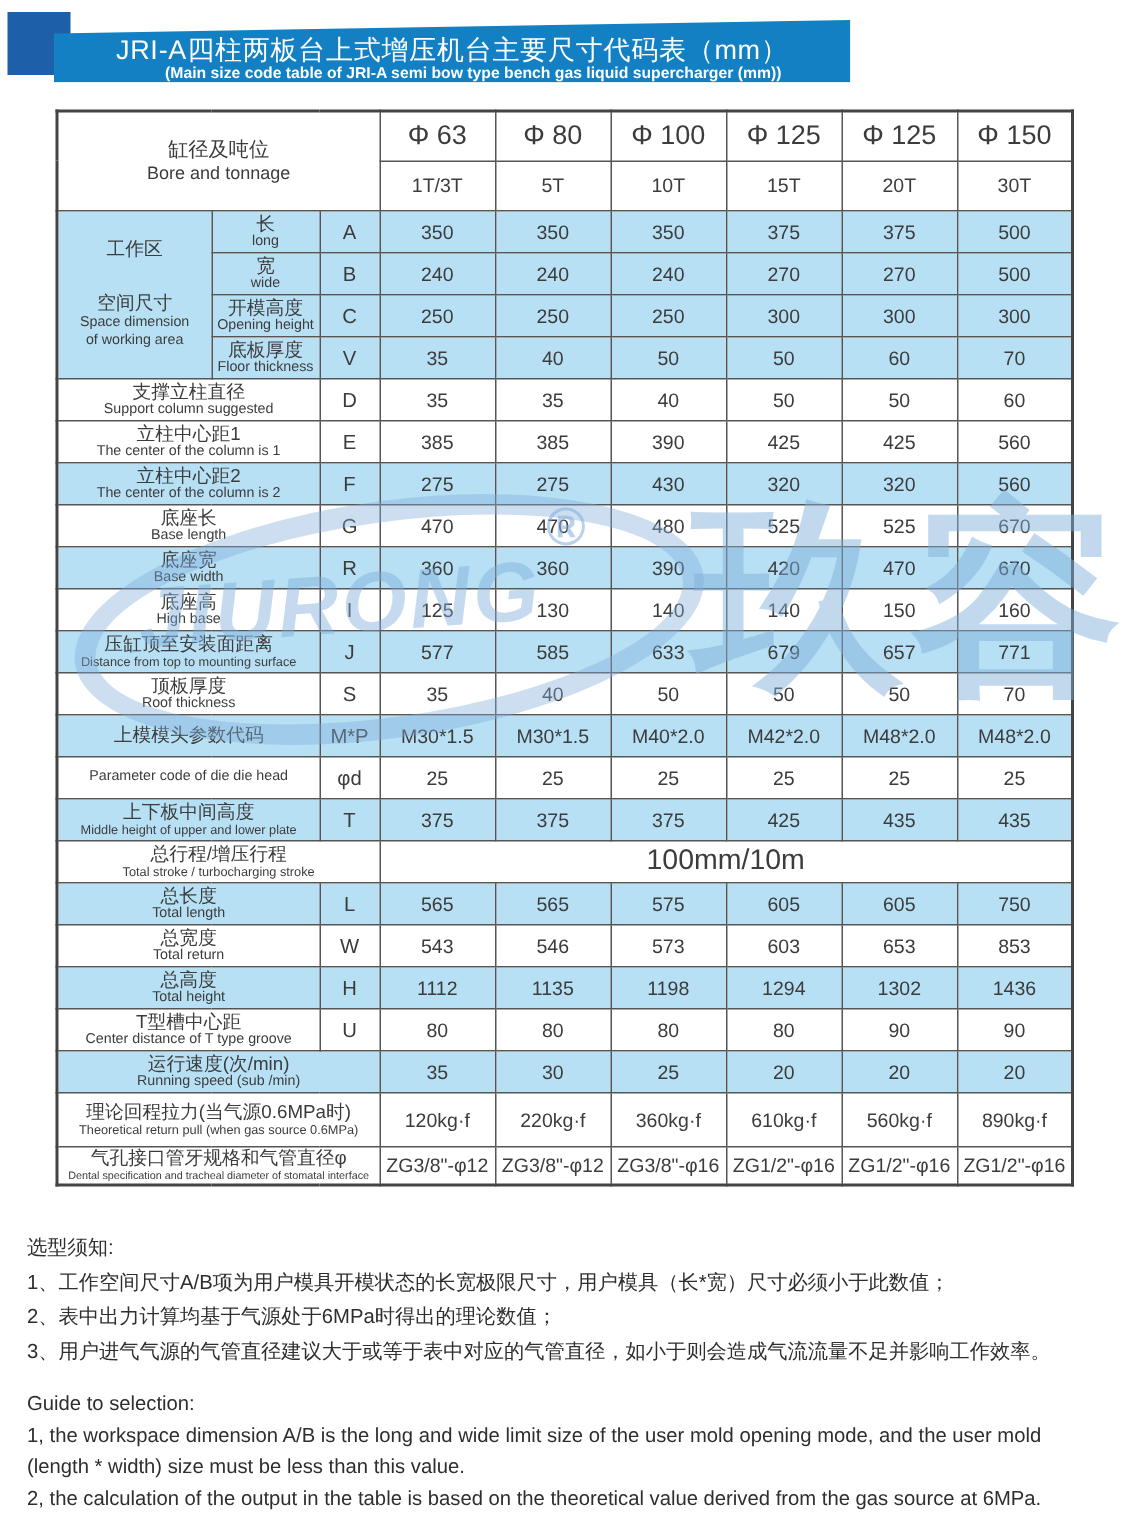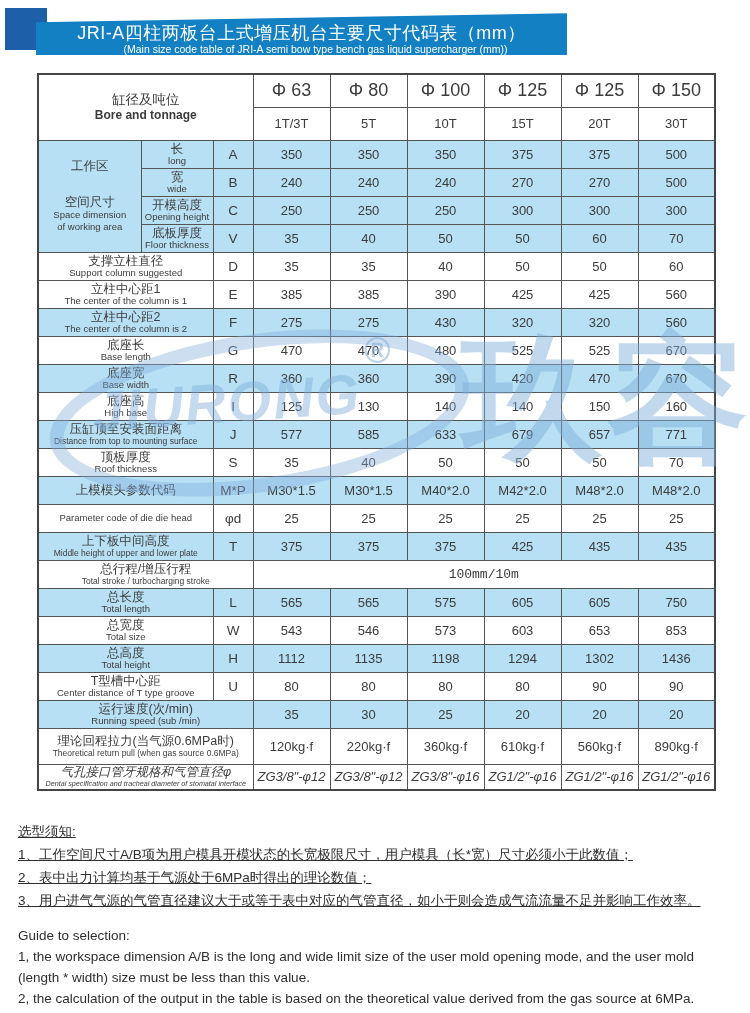--- a/index.html
+++ b/index.html
@@ -14,49 +14,49 @@
   .logo-square{
     position:absolute;left:5px;top:8px;width:42px;height:42px;
     background:#1d5fa9;z-index:1;
   }
   .banner{
     position:absolute;left:36px;top:12px;width:531px;height:43px;
     background:#1280c2;z-index:2;text-align:center;color:#fff;
     clip-path:polygon(0 24%,100% 3%,100% 100%,0 100%);
   }
   .banner .t-zh{font-size:18px;font-weight:normal;letter-spacing:0.5px;margin-top:12px;line-height:18px;}
-  .banner .t-en{font-size:10.5px;font-weight:normal;line-height:12px;margin-top:1px;margin-left:28px;}
+  .banner .t-en{font-size:10.5px;font-weight:bold;line-height:12px;margin-top:1px;margin-left:28px;}
 
   
   table.spec{
     position:absolute;left:37px;top:73px;width:675px;
     border-collapse:collapse;table-layout:fixed;
     border:2px solid #444;z-index:3;
   }
   table.spec th,table.spec td{
     border:1px solid #555;text-align:center;vertical-align:middle;
     padding:0;background:#fff;color:#3c3c3c;overflow:hidden;
   }
   thead tr{height:33px;padding-left:44px;}
   tbody tr{height:28px;}
   tbody tr.t1{height:36px;}
-  tbody tr.t2{height:20px;font-style:italic;}
+  tbody tr.t2{height:20px;}
   tr.shade td{background:#b7e0f5;}
   th{font-weight:normal;}
   .corner .cz{font-size:13.5px;line-height:16px;}
-  .corner .ce{font-size:12px;line-height:14px;font-weight:bold;}
+  .corner .ce{font-size:12px;line-height:14px;}
   .bore{font-size:18px;}
   .ton{font-size:13px;}
   .lz{font-size:12.5px;line-height:14px;}
   .le{font-size:9.5px;line-height:10.5px;white-space:nowrap;}
   .le-sm{font-size:8.5px;}
   .le-xs{font-size:7.2px;}
   .code{font-size:13.5px;}
   .val{font-size:13px;}
-  .merged{font-size:13px;font-family:Liberation Mono, monospace;}
+  .merged{font-size:19px;}
   td.group .lz{margin:0;}
   td.group .g1{margin-bottom:22px;}
   td.group .le{line-height:12px;}
   .nbb{border-bottom-style:hidden;}
 
   
   .watermark{position:absolute;left:0;top:0;width:750px;height:1013px;z-index:6;pointer-events:none;}
   .wm-ellipse{
     position:absolute;left:48px;top:334px;width:395px;height:130px;
     border:14px solid rgba(127,173,217,0.40);border-radius:50%;
@@ -70,21 +70,21 @@
     position:absolute;left:364px;top:330px;font-size:36px;font-weight:bold;
     color:rgba(127,173,217,0.55);
   }
   .wm-cn{
     position:absolute;left:462px;top:330px;font-size:140px;font-weight:bold;line-height:1;
     color:rgba(127,173,217,0.48);letter-spacing:6px;white-space:nowrap;
   }
 
   
   .notes{position:absolute;left:18px;top:820px;width:716px;z-index:3;color:#2e2e2e;}
-  .nz{font-size:13.5px;line-height:23px;text-decoration:underline;}
+  .nz{font-size:13.5px;line-height:23px;}
   .ne{font-size:13.5px;line-height:21px;}
   .nh{margin-top:13px;}
 </style>
 </head>
 <body>
 
 <div class="page">
 
   <div class="logo-square"></div>
   <div class="banner">
@@ -342,21 +342,21 @@
           <td class="val">565</td>
           <td class="val">565</td>
           <td class="val">575</td>
           <td class="val">605</td>
           <td class="val">605</td>
           <td class="val">750</td>
         </tr>
         <tr>
           <td class="label" colspan="2">
             <div class="lz">总宽度</div>
-            <div class="le">Total size</div>
+            <div class="le">Total return</div>
           </td>
           <td class="code">W</td>
           <td class="val">543</td>
           <td class="val">546</td>
           <td class="val">573</td>
           <td class="val">603</td>
           <td class="val">653</td>
           <td class="val">853</td>
         </tr>
         <tr class="shade">

